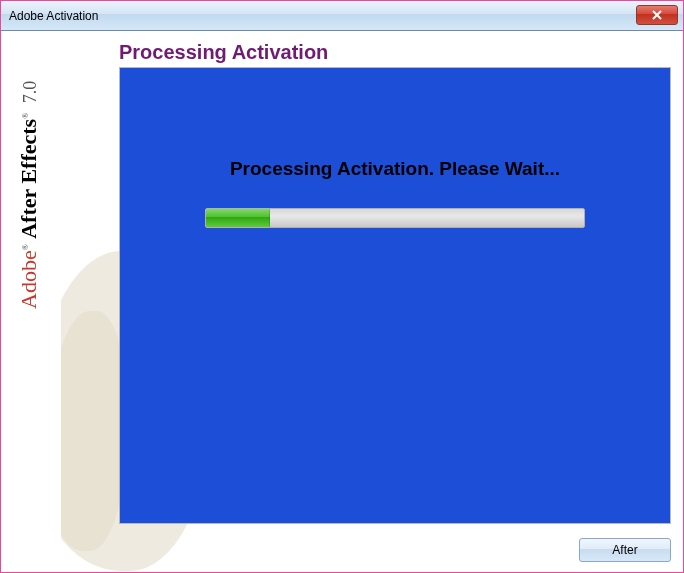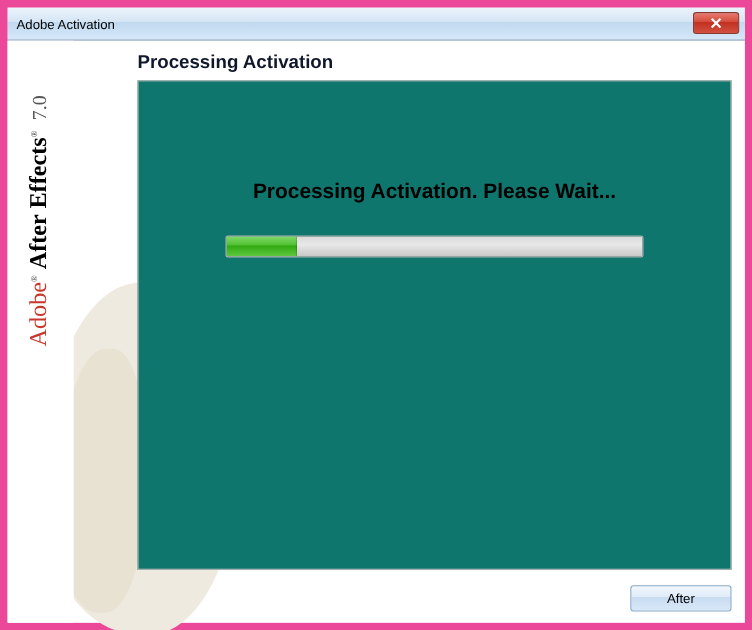--- a/index.html
+++ b/index.html
@@ -1,40 +1,40 @@
 <!DOCTYPE html>
 <html><head>
   <meta charset="utf-8">
   <style>
     * { margin: 0; padding: 0; box-sizing: border-box; }
     body { font-family: "Segoe UI", Tahoma, sans-serif; background: #fff; width: 684px; height: 573px; overflow: hidden; }
     
-    .window { width: 684px; height: 573px; border: 7px solid #ec4899; position: relative; background: #fff; }
+    .window { width: 684px; height: 573px; border: 1px solid #ec4899; position: relative; background: #fff; }
     
     .titlebar { height: 30px; background: linear-gradient(to bottom, #ebf3fb 0%, #d5e5f5 45%, #c1d9ef 46%, #d5e8f8 100%); border-bottom: 1px solid #6b8ba8; display: flex; align-items: center; padding: 0 4px 0 8px; position: relative; }
     .titlebar-text { font-size: 12px; color: #000; }
     .close-btn { position: absolute; right: 5px; top: 4px; width: 42px; height: 20px; background: linear-gradient(to bottom, #e67a6f 0%, #d44a3a 45%, #c13020 46%, #d15040 100%); border: 1px solid #8a3a30; border-radius: 3px; display: flex; align-items: center; justify-content: center; cursor: pointer; }
     .close-btn svg { width: 10px; height: 10px; }
     
     .body-area { position: absolute; top: 30px; left: 0; right: 0; bottom: 0; background: #fff; }
     
     .sidebar { position: absolute; left: 0; top: 0; width: 60px; height: 100%; background: #fff; overflow: visible; }
     .sidebar-text { position: absolute; left: 28px; top: 265px; transform: rotate(-90deg); transform-origin: left center; white-space: nowrap; font-family: Georgia, "Times New Roman", serif; font-size: 22px; }
     .sidebar-adobe { color: #c8372c; font-weight: normal; }
     .sidebar-reg1 { font-size: 8px; vertical-align: super; color: #333; }
     .sidebar-product { color: #000; font-weight: bold; }
     .sidebar-reg2 { font-size: 8px; vertical-align: super; color: #333; font-weight: normal; }
     .sidebar-ver { color: #555; font-weight: normal; font-size: 18px; margin-left: 4px; }
     
     .deco-blob { position: absolute; left: 30px; top: 220px; width: 180px; height: 320px; background: #efeadf; border-radius: 50% 40% 45% 50% / 60% 50% 50% 40%; z-index: 0; }
     .deco-blob2 { position: absolute; left: 45px; top: 280px; width: 80px; height: 240px; background: #e8e2d3; border-radius: 60% 40% 50% 50% / 70% 40% 50% 40%; z-index: 0; }
     
-    .main-panel { position: absolute; left: 118px; top: 36px; right: 12px; bottom: 48px; border: 1px solid #b8b8b8; background: #0f766e; z-index: 2; }
+    .main-panel { position: absolute; left: 118px; top: 36px; right: 12px; bottom: 48px; border: 1px solid #b8b8b8; background: #1d4ed8; z-index: 2; }
     
-    .panel-heading { position: absolute; left: 118px; top: 10px; font-weight: bold; font-size: 17px; color: #0f172a; z-index: 3; background: transparent; }
+    .panel-heading { position: absolute; left: 118px; top: 10px; font-weight: bold; font-size: 20px; color: #701a75; z-index: 3; background: transparent; }
     
     .main-content { padding: 90px 40px 0 40px; text-align: center; }
     .wait-msg { font-weight: bold; font-size: 19px; color: #000; margin-bottom: 28px; }
     
     .progress-outer { width: 380px; height: 20px; margin: 0 auto; border: 1px solid #b0b0b0; background: linear-gradient(to bottom, #d8d8d8 0%, #e8e8e8 40%, #c8c8c8 100%); border-radius: 2px; overflow: hidden; position: relative; }
     .progress-inner { height: 100%; width: 17%; background: linear-gradient(to bottom, #7fd868 0%, #4fc030 45%, #2fa810 46%, #5fc840 100%); border-right: 1px solid rgba(0,0,0,0.15); }
     
     .button-row { position: absolute; right: 12px; bottom: 10px; z-index: 3; }
     .btn { width: 92px; height: 24px; border: 1px solid #8aa8c8; background: linear-gradient(to bottom, #f0f6fd 0%, #e0ecf8 45%, #c8dcf0 46%, #d8e8f8 100%); border-radius: 3px; font-size: 12px; color: #000; cursor: pointer; font-family: "Segoe UI", Tahoma, sans-serif; }
   </style>

